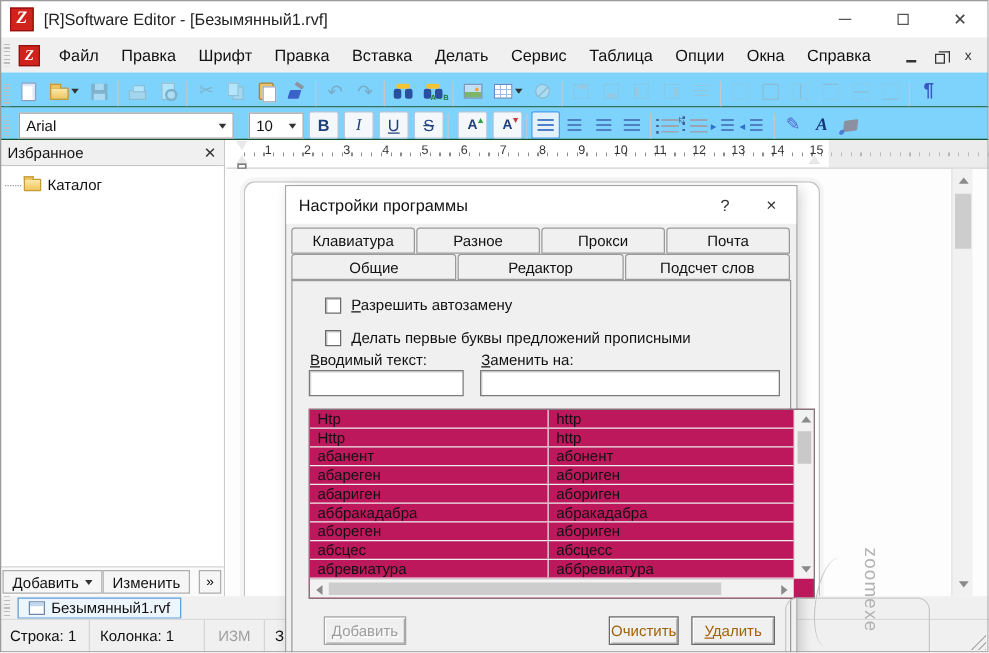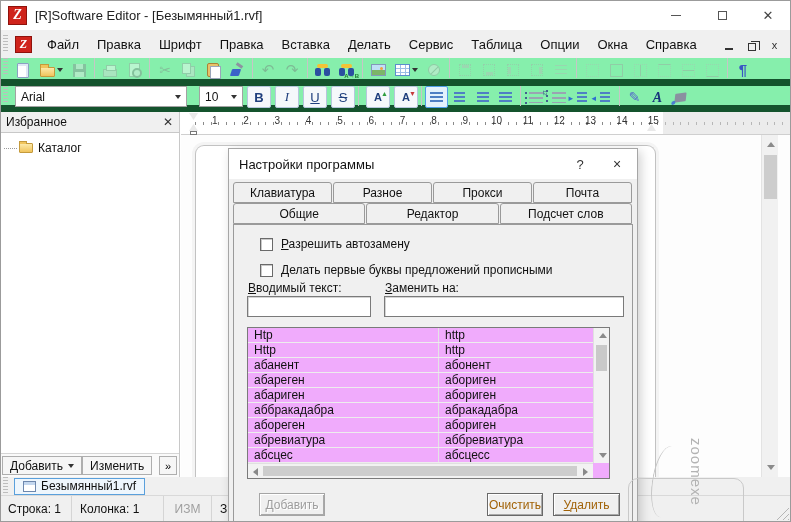--- a/index.html
+++ b/index.html
@@ -21,21 +21,21 @@
   .grip { width:5px; height:18px; margin:0 3px; background:repeating-linear-gradient(180deg,#bdbdbd 0 1px,transparent 1px 3px); }
   .mdilogo { width:17px; height:17px; margin:0 6px 0 4px; background:#cf231b; border:1px solid #8f120c; color:#fff; font:italic bold 12px "Liberation Serif",serif; display:flex; align-items:center; justify-content:center; }
   .menu-item { padding:4px 9px; font-size:13px; color:#111; }
   .mdibtns { margin-left:auto; display:flex; align-items:center; gap:10px; padding-right:10px; }
   .mdib { width:13px; height:13px; display:flex; align-items:flex-end; justify-content:center; color:#333; font-size:11px; }
   .mdib .dash { width:8px; height:2px; background:#333; margin-bottom:1px; }
   .mdib .rest { position:relative; width:8px; height:8px; border:1px solid #333; background:#f0f0f0; }
   .mdib .rest::before { content:""; position:absolute; left:2px; top:-3px; width:8px; height:8px; border:1px solid #333; border-left:none; border-bottom:none; }
 
   
-  .toolbar { position:absolute; left:0; width:791px; background:#86efac; display:flex; align-items:flex-start; border-bottom:7px solid #14532d; }
+  .toolbar { position:absolute; left:0; width:791px; background:#7dd3fc; display:flex; align-items:flex-end; border-bottom:1px solid #14532d; }
   .tb1 { top:58px; height:28px; }
   .tb2 { top:86px; height:26px; }
   .tbtn { width:24px; height:24px; display:flex; align-items:center; justify-content:center; position:relative; }
   .tb2 .tbtn { width:23px; height:22px; }
   .dis { opacity:.42; filter:grayscale(85%); }
   .sep { width:1px; height:20px; background:#c6c6c6; margin:0 3px; }
   .caret { width:0; height:0; border-left:3px solid transparent; border-right:3px solid transparent; border-top:4px solid #333; margin-left:2px; }
   .ti { position:relative; display:block; }
 
   .ic-new { width:12px; height:15px; background:#fff; border:1px solid #8ba0c2; border-radius:1px; box-shadow:inset -2px 2px 0 #dfe8f4; }
@@ -154,21 +154,21 @@
   .tabrow1, .tabrow2 { display:flex; height:21px; }
   .tab { flex:1; border:1px solid #9a9a9a; border-radius:3px 3px 0 0; margin-right:1px; background:#f0f0f0; font-size:12px; color:#111; display:flex; align-items:center; justify-content:center; }
   .tab.active { position:relative; z-index:2; margin-top:-2px; height:24px; border-bottom:1px solid #f0f0f0; outline:1px dotted #666; outline-offset:-4px; }
   .dlg-panel { position:absolute; left:4px; top:75px; right:4px; bottom:0; border:1px solid #9a9a9a; background:#f0f0f0; }
   .chk-row { position:absolute; left:26px; display:flex; align-items:center; gap:8px; font-size:12px; color:#111; }
   .chk { width:13px; height:13px; background:#fff; border:1px solid #6a6a6a; box-shadow:inset 1px 1px 0 #c9c9c9; }
   .accel { display:inline-block; }
   .accel::first-letter { text-decoration:underline; }
   .fld-label { position:absolute; top:56px; font-size:12px; color:#111; }
   .fld { position:absolute; top:71px; height:21px; background:#fff; border:1px solid #7a7a7a; box-shadow:inset 1px 1px 0 #d4d4d4; font-size:12px; padding:0 4px; font-family:"Liberation Sans",sans-serif; }
-  .list { position:absolute; left:13px; top:102px; width:363px; height:152px; background:#f0abfc; border:1px solid #7a7a7a; }
+  .list { position:absolute; left:13px; top:102px; width:405px; height:152px; background:#be185d; border:1px solid #7a7a7a; }
   .lrows { position:absolute; left:0; top:0; right:16px; bottom:15px; overflow:hidden; }
   .lrow { height:15px; display:flex; border-bottom:1px solid #ededed; }
   .lcell { font-size:12px; color:#111; padding:0 6px; line-height:15px; white-space:nowrap; overflow:hidden; }
   .lcell.from { width:191px; border-right:1px solid #e4e4e4; }
   .lcell.to { flex:1; }
   .lvscroll { position:absolute; right:0; top:0; width:16px; bottom:15px; background:#f2f2f2; border-left:1px solid #e0e0e0; }
   .lvscroll .varr.up { top:5px; } .lvscroll .varr.dn { bottom:5px; }
   .lvthumb { position:absolute; left:2px; top:17px; width:11px; height:26px; background:#c9c9c9; }
   .lhscroll { position:absolute; left:0; bottom:0; right:16px; height:15px; background:#f2f2f2; border-top:1px solid #e0e0e0; }
   .harr { position:absolute; top:4px; width:0; height:0; border-top:4px solid transparent; border-bottom:4px solid transparent; }
@@ -523,26 +523,26 @@
             </div>
             <div class="lrow">
               <span class="lcell from">аббракадабра</span>
               <span class="lcell to">абракадабра</span>
             </div>
             <div class="lrow">
               <span class="lcell from">абореген</span>
               <span class="lcell to">абориген</span>
             </div>
             <div class="lrow">
+              <span class="lcell from">абсцес</span>
+              <span class="lcell to">абсцесс</span>
+            </div>
+            <div class="lrow">
               <span class="lcell from">абревиатура</span>
               <span class="lcell to">аббревиатура</span>
-            </div>
-            <div class="lrow">
-              <span class="lcell from">абсцес</span>
-              <span class="lcell to">абсцесс</span>
             </div>
           </div>
         <div class="lvscroll">
           <span class="varr up"></span>
           <span class="lvthumb"></span>
           <span class="varr dn"></span>
         </div>
         <div class="lhscroll">
           <span class="harr l"></span>
           <span class="lhthumb"></span>

